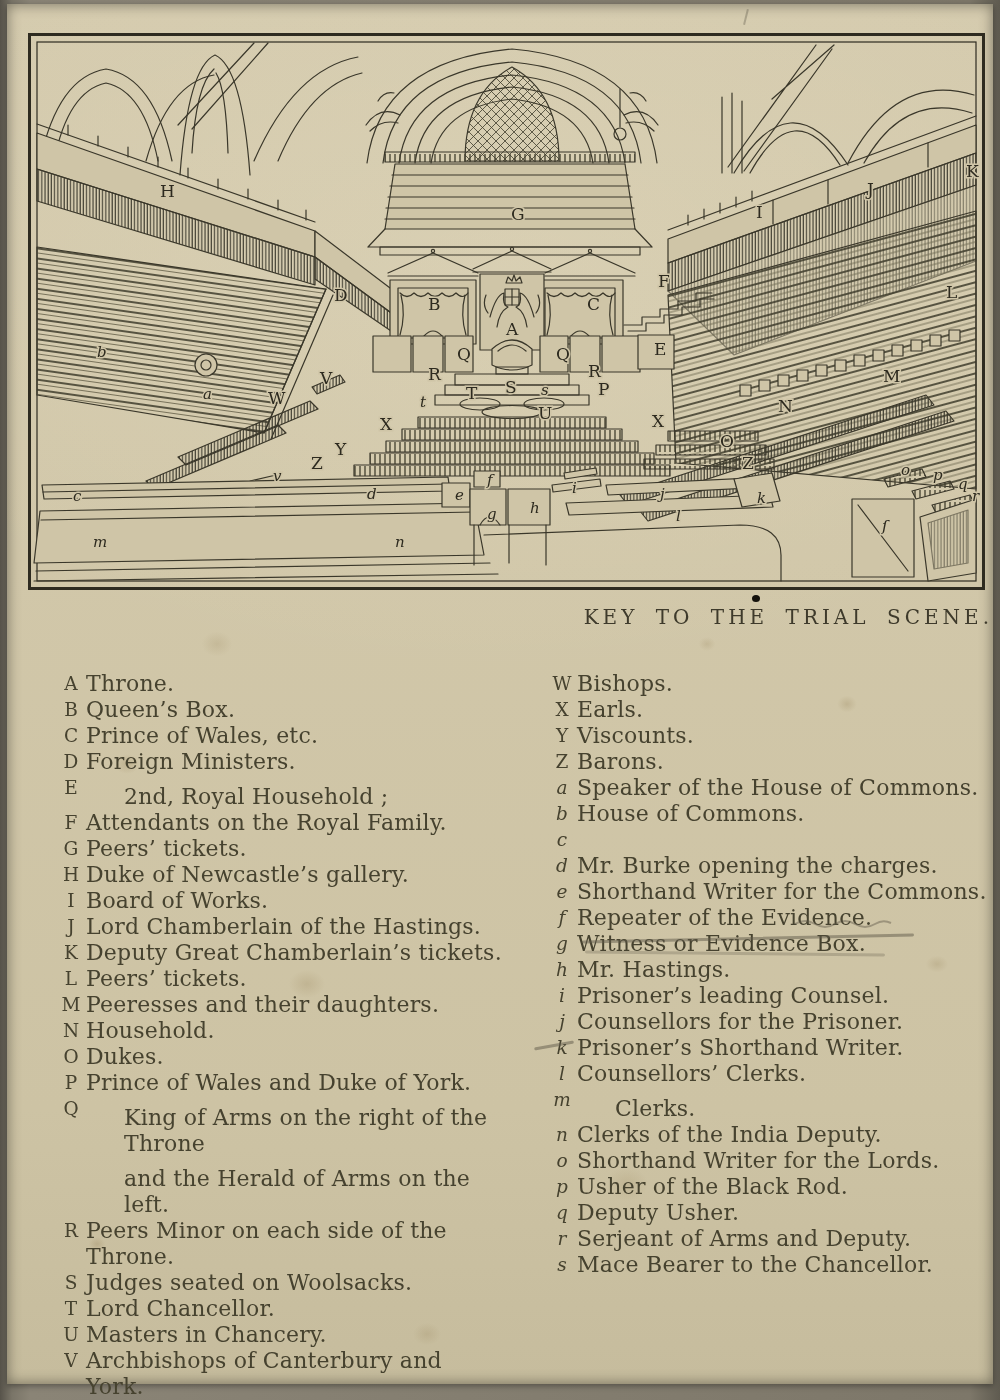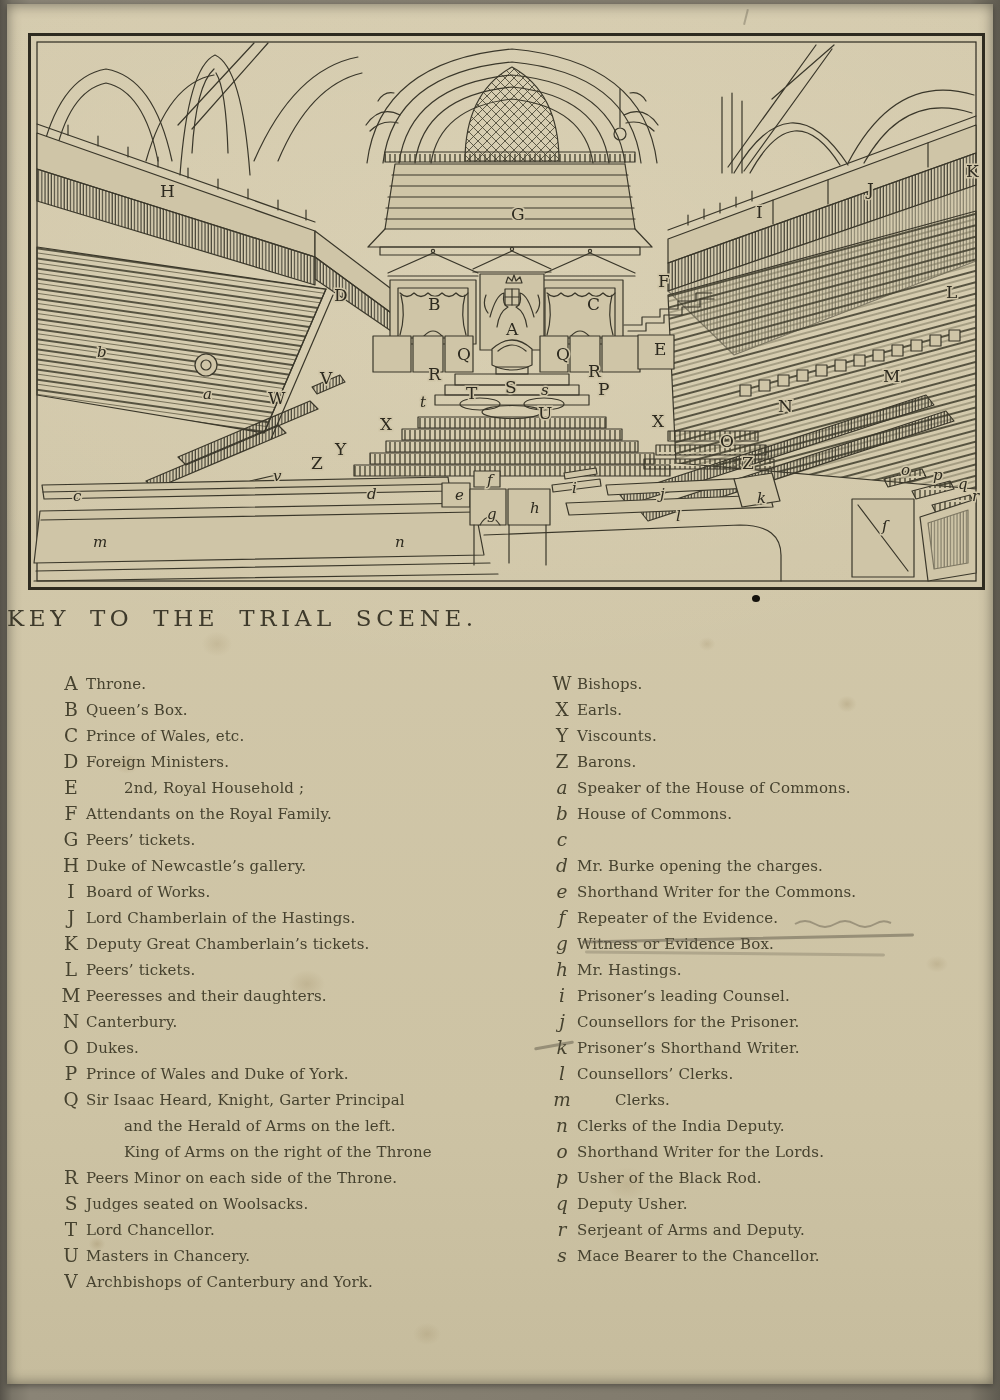--- a/index.html
+++ b/index.html
@@ -13,31 +13,31 @@
     radial-gradient(12px 10px at 90px 1240px, rgba(146,125,82,.28), rgba(146,125,82,0) 70%),
     radial-gradient(20px 16px at 420px 1330px, rgba(146,125,82,.2), rgba(146,125,82,0) 70%),
     radial-gradient(16px 12px at 930px 960px, rgba(146,125,82,.22), rgba(146,125,82,0) 70%),
     radial-gradient(22px 18px at 210px 640px, rgba(146,125,82,.18), rgba(146,125,82,0) 70%),
     radial-gradient(12px 10px at 700px 640px, rgba(146,125,82,.2), rgba(146,125,82,0) 70%),
     radial-gradient(900px 500px at 50% 20%, rgba(255,250,230,.12), rgba(0,0,0,0) 80%),
     linear-gradient(180deg,#d5cbae 0,#d1c7a9 40%,#cdc3a4 80%,#c6bc9d 100%);
     box-shadow:0 0 14px rgba(0,0,0,.45) inset, 0 2px 6px rgba(0,0,0,.35);
   }
   .engraving{position:absolute;left:21px;top:29px;width:957px;height:557px;}
-  .title{position:absolute;left:0;top:601px;width:100%;text-align:left;
-    font-size:23px;letter-spacing:.2em;word-spacing:.35em;color:#3e3a2b;}
+  .title{position:absolute;left:0;top:601px;width:100%;text-align:right;
+    font-size:20px;letter-spacing:.2em;word-spacing:.35em;color:#3e3a2b;}
   .keycol{position:absolute;top:667px;width:446px;}
   .keycol.left{left:49px;}
   .keycol.right{left:540px;}
   .krow{display:flex;align-items:flex-start;}
   .klabel{flex:0 0 30px;text-align:center;font-size:18.5px;line-height:26px;color:#46422f;}
   .klabel.lc{font-style:italic;}
   .ktext{flex:1;}
-  .kline{font-size:15px;line-height:26px;color:#46422f;letter-spacing:.01em;}
-  .kline.cont{padding-left:38px;}
+  .kline{font-size:22px;line-height:26px;color:#46422f;letter-spacing:.01em;}
+  .kline.cont{padding-left:38px;margin-top:9px;}
   .kline.j{text-align:justify;text-align-last:justify;}
   .eng-cap{font-family:"DejaVu Serif",serif;font-size:17px;fill:#2d2a1f;paint-order:stroke;stroke:#cfc5a7;stroke-width:3px;}
   .eng-lc{font-family:"DejaVu Serif",serif;font-style:italic;font-size:15px;fill:#2d2a1f;paint-order:stroke;stroke:#cfc5a7;stroke-width:3px;}
   .pencil{position:absolute;background:rgba(95,89,74,.5);height:2.5px;border-radius:2px;}
   .inkdot{position:absolute;width:8px;height:7px;border-radius:50%;background:#14120c;}
   .handmark{position:absolute;width:2px;height:16px;background:rgba(90,84,68,.35);transform:rotate(14deg);}
   svg text{user-select:none;}
 </style>
 </head>
 <body>
@@ -398,41 +398,40 @@
         </div>
         <div class="krow">
           <span class="klabel">M</span>
           <div class="ktext">
             <div class="kline">Peeresses and their daughters.</div>
           </div>
         </div>
         <div class="krow">
           <span class="klabel">N</span>
           <div class="ktext">
-            <div class="kline">Canterbury.</div>
+            <div class="kline">Household.</div>
           </div>
         </div>
         <div class="krow">
           <span class="klabel">O</span>
           <div class="ktext">
             <div class="kline">Dukes.</div>
           </div>
         </div>
         <div class="krow">
           <span class="klabel">P</span>
           <div class="ktext">
             <div class="kline">Prince of Wales and Duke of York.</div>
           </div>
         </div>
         <div class="krow">
           <span class="klabel">Q</span>
           <div class="ktext">
-            <div class="kline">Sir Isaac Heard, Knight, Garter Principal</div>
+            <div class="kline cont">King of Arms on the right of the Throne</div>
             <div class="kline cont">and the Herald of Arms on the left.</div>
-            <div class="kline cont">King of Arms on the right of the Throne</div>
           </div>
         </div>
         <div class="krow">
           <span class="klabel">R</span>
           <div class="ktext">
             <div class="kline">Peers Minor on each side of the Throne.</div>
           </div>
         </div>
         <div class="krow">
           <span class="klabel">S</span>

